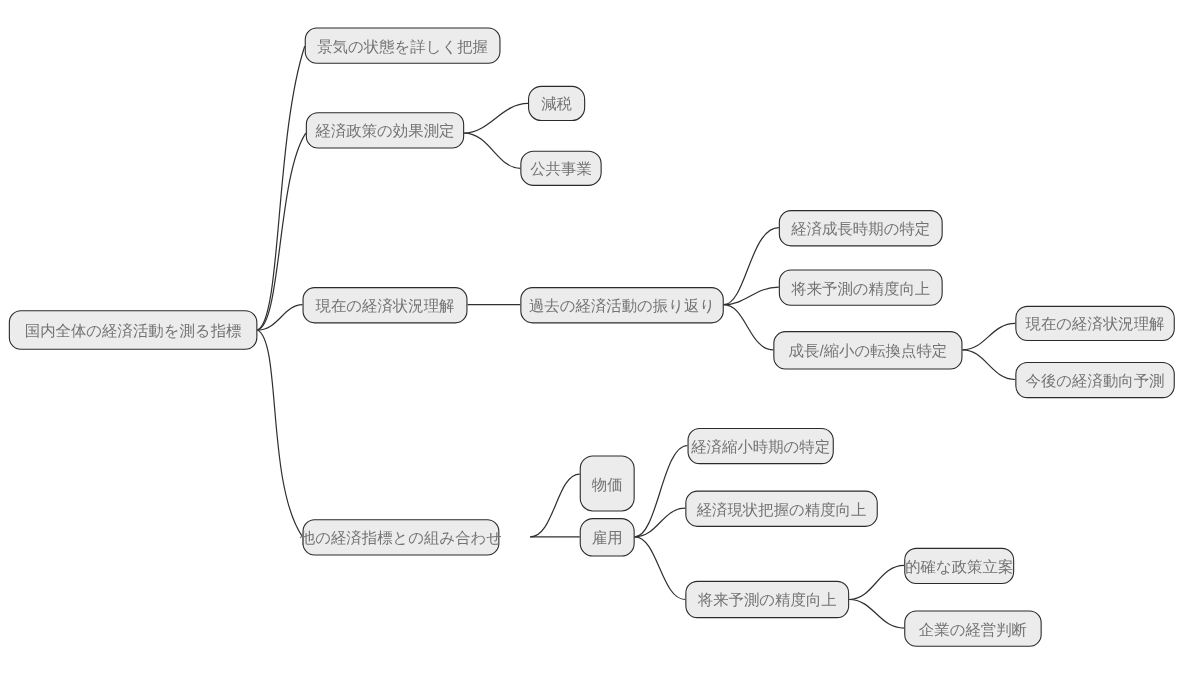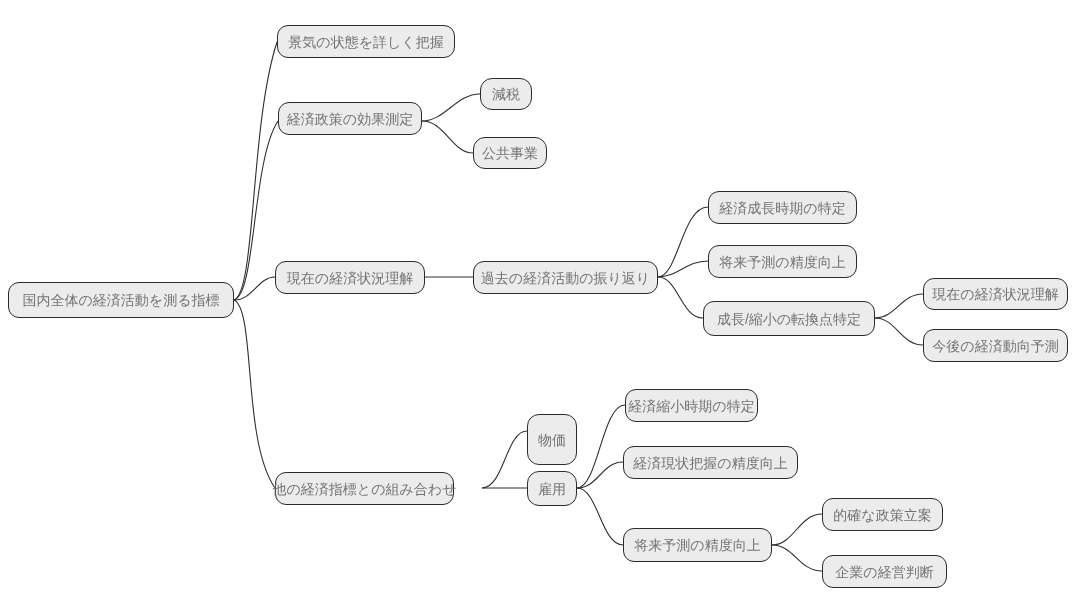--- a/index.html
+++ b/index.html
@@ -76,16 +76,16 @@
   <div class="node" style="left:708px; top:245px; width:149px; height:33px;">将来予測の精度向上</div>
   <div class="node" style="left:703px; top:301px; width:172px; height:35px;">成長/縮小の転換点特定</div>
   <div class="node" style="left:923px; top:278px; width:145px; height:32px;">現在の経済状況理解</div>
   <div class="node" style="left:923px; top:329px; width:145px; height:33px;">今後の経済動向予測</div>
   <div class="node" style="left:275px; top:472px; width:179px; height:33px;">他の経済指標との組み合わせ</div>
   <div class="node small" style="left:527px; top:414px; width:50px; height:51px;">物価</div>
   <div class="node small" style="left:527px; top:471px; width:50px; height:35px;">雇用</div>
   <div class="node" style="left:625px; top:389px; width:133px; height:33px;">経済縮小時期の特定</div>
   <div class="node" style="left:623px; top:446px; width:175px; height:33px;">経済現状把握の精度向上</div>
   <div class="node" style="left:623px; top:528px; width:149px; height:34px;">将来予測の精度向上</div>
-  <div class="node" style="left:822px; top:498px; width:121px; height:33px;">的確な政策立案</div>
+  <div class="node" style="left:822px; top:498px; width:100px; height:33px;">的確な政策立案</div>
   <div class="node" style="left:822px; top:555px; width:125px; height:33px;">企業の経営判断</div>
 
 </div>
 
 </body></html>

